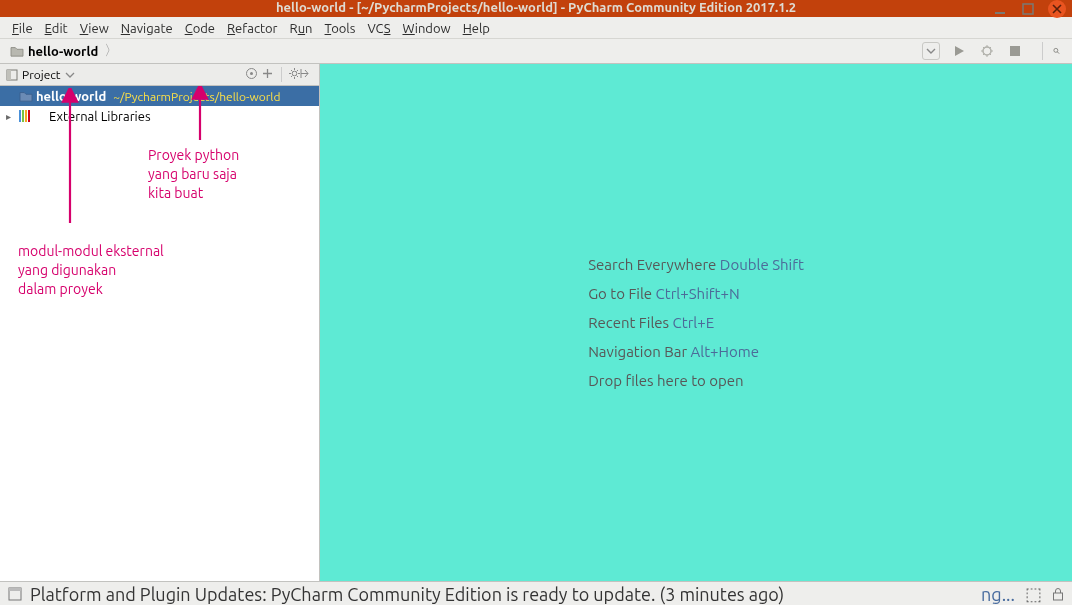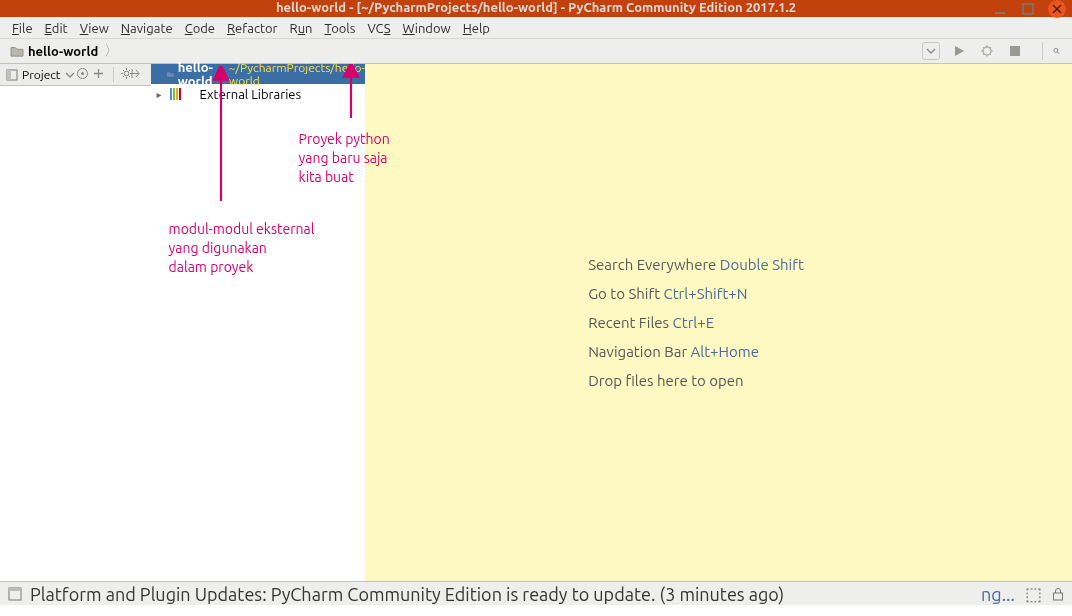--- a/index.html
+++ b/index.html
@@ -24,42 +24,42 @@
   .crumb-sep { color: #999; margin-left: 2px; font-size: 14px; }
   .nav-spacer { flex: 1; }
   .nav-right { display: flex; align-items: center; gap: 10px; padding-right: 8px; color: #777; }
   .nav-right .ico { width: 18px; height: 18px; display:flex; align-items:center; justify-content:center; }
   .dd-btn { border: 1px solid #c8c8c4; border-radius: 3px; padding: 1px 3px; color:#777; }
   
   
   .body { display: flex; height: calc(100% - 28px - 22px - 25px - 24px); }
   
   
-  .proj-panel { width: 320px; border-right: 1px solid #c2c2bf; display: flex; background: #fff; position: relative; }
+  .proj-panel { width: 320px; border-right: 1px solid #c2c2bf; display: flex; flex-direction: column; background: #fff; position: relative; }
   .proj-head { height: 22px; background: #ececea; border-bottom: 1px solid #c2c2bf; display: flex; align-items: center; padding: 0 6px; font-size: 12px; }
   .proj-head .tab { display: flex; align-items: center; gap: 4px; }
   .proj-head .spacer { flex: 1; }
   .proj-head .ticon { color: #777; width: 16px; text-align:center; }
   
   
   .tree { flex: 1; background: #fff; font-size: 13px; position: relative; }
   .row { display: flex; align-items: center; height: 20px; padding-left: 6px; gap: 3px; }
   .row.sel { background: #3b6ea5; color: #fff; }
   .row.sel .path { color: #fde047; }
   .row .path { color: #888; font-size: 12px; margin-left: 4px; }
   .tri { width: 10px; color: #6a6a6a; font-size: 10px; }
   .libicon { display:flex; gap:1px; }
   .libicon span { width:2px; height:12px; display:inline-block; }
   
   
   .annot { position: absolute; color: #d6006c; font-size: 14px; line-height: 1.35; pointer-events:none; }
   .arrow { position:absolute; }
   
   
-  .editor { flex: 1; background: #fef9c3; display: flex; align-items: center; justify-content: center; }
+  .editor { flex: 1; background: #5eead4; display: flex; align-items: center; justify-content: center; }
   .tips { color: #585858; font-size: 15px; }
   .tips .tip { margin: 12px 0; }
   .tips .key { color: #4c6b99; }
   
   
   .status { height: 24px; background: #eeeeec; border-top: 1px solid #c2c2bf; display: flex; align-items: center; padding: 0 8px; font-size: 18px; color: #333; }
   .status .sicon { margin-right: 8px; color:#666; }
   .status .sp { flex:1; }
   .status .r { color: #476b9e; margin-right: 10px; }
   .status .lock { color:#666; }
@@ -203,33 +203,33 @@
         <defs>
             <marker id="ah1" markerWidth="8" markerHeight="8" refX="4" refY="4" orient="auto">
               <path d="M0 0 L8 4 L0 8 Z" fill="#d6006c"></path>
             </marker>
           </defs>
         <line x1="10" y1="135" x2="10" y2="6" stroke="#d6006c" stroke-width="2.2" marker-end="url(#ah1)"></line>
       </svg>
       <svg class="arrow" style="left:190px; top:0px;" width="20" height="58">
         <line x1="10" y1="54" x2="10" y2="5" stroke="#d6006c" stroke-width="2.2" marker-end="url(#ah1)"></line>
       </svg>
-      <div class="annot" style="left:148px; top:66px; white-space:pre;">Proyek python
+      <div class="annot" style="left:148px; top:60px; white-space:pre;">Proyek python
 yang baru saja
 kita buat</div>
       <div class="annot" style="left:18px; top:156px; white-space:pre;">modul-modul eksternal
 yang digunakan
 dalam proyek</div>
     </div>
   </div>
 
   <div class="editor">
     <div class="tips">
       <div class="tip"><span>Search Everywhere </span><span class="key">Double Shift</span></div>
-      <div class="tip"><span>Go to Shift </span><span class="key">Ctrl+Shift+N</span></div>
+      <div class="tip"><span>Go to File </span><span class="key">Ctrl+Shift+N</span></div>
       <div class="tip"><span>Recent Files </span><span class="key">Ctrl+E</span></div>
       <div class="tip"><span>Navigation Bar </span><span class="key">Alt+Home</span></div>
       <div class="tip"><span>Drop files here to open</span></div>
     </div>
   </div>
 </div>
 
 <div class="status">
   <span class="sicon">
     <svg width="14" height="14" viewBox="0 0 14 14">

